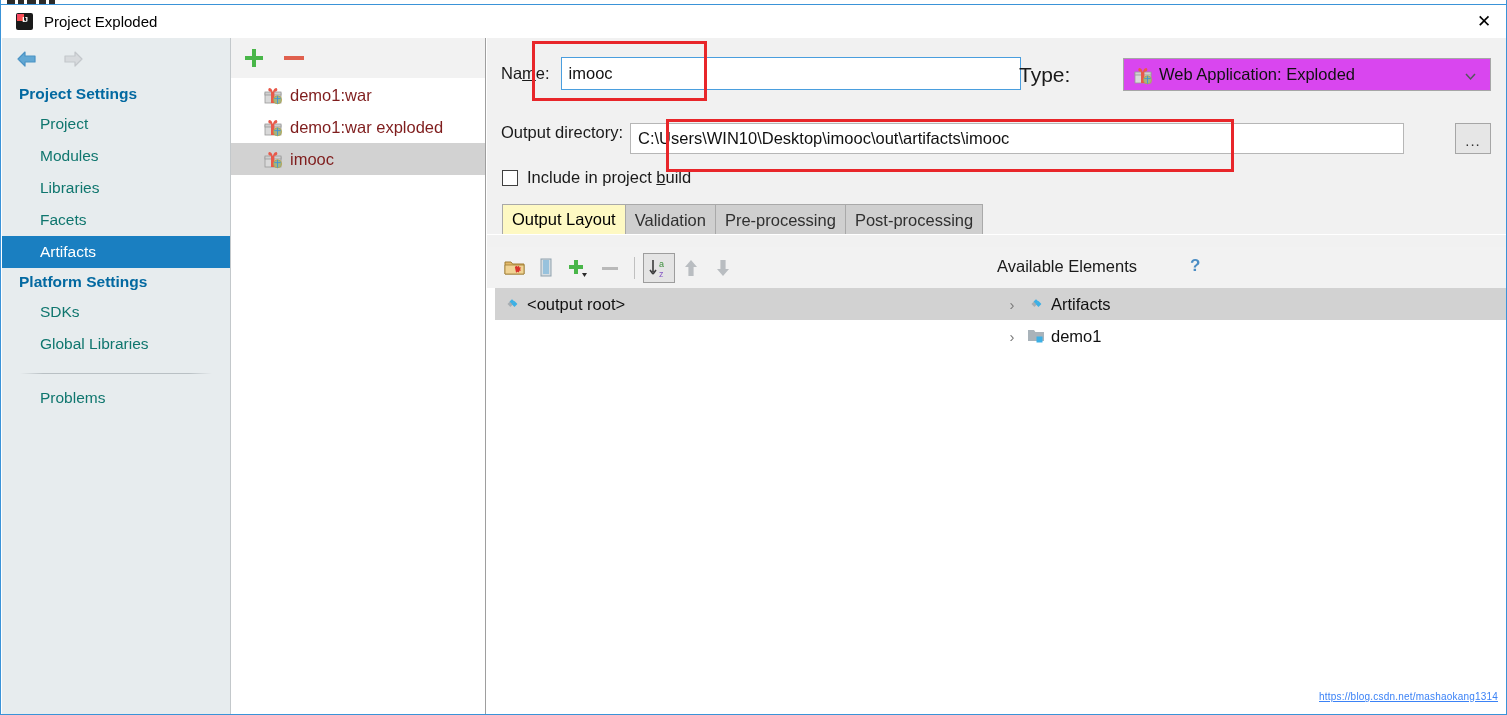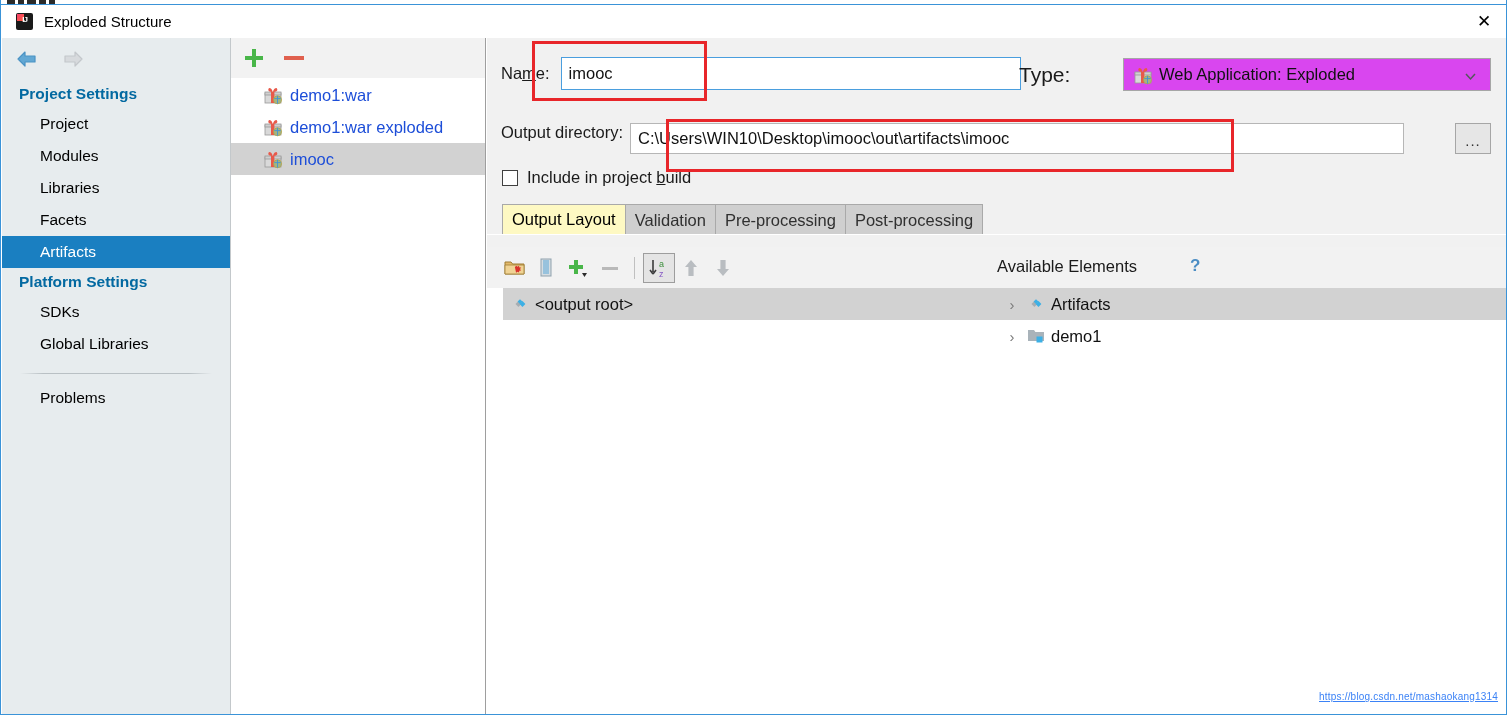--- a/index.html
+++ b/index.html
@@ -78,21 +78,21 @@
   }
   .nav-arrows {
     height: 42px; display: flex; align-items: center; padding-left: 12px; gap: 16px;
   }
   .arrow { width: 28px; height: 22px; }
   .sidebar-section {
     font-size: 15.5px; font-weight: bold; color: #0369a1;
     padding: 5px 0 5px 17px;
   }
   .sidebar-item {
-    font-size: 15.5px; color: #000000;
+    font-size: 15.5px; color: #0f766e;
     padding: 6px 0 6px 38px;
     line-height: 20px;
   }
   .sidebar-item.selected {
     background: #1a7fc1; color: #ffffff;
   }
   .sidebar-sep {
     margin: 13px 18px 0 18px; height: 1px;
     background: linear-gradient(to right, #e7ecee, #b9c0c4 12%, #b9c0c4 88%, #e7ecee);
   }
@@ -121,21 +121,21 @@
   .tb-minus {
     position: relative; width: 20px; height: 20px;
   }
   .tb-minus::before {
     content: ""; position: absolute; left: 0px; top: 8px;
     width: 20px; height: 4px; background: #e0604e;
   }
   .artifact-row {
     display: flex; align-items: center;
     height: 32px; padding-left: 32px;
-    font-size: 16.5px; color: #1d4ed8;
+    font-size: 16.5px; color: #7f1d1d;
   }
   .artifact-row.selected { background: #d2d2d2; }
   .gift-icon { width: 20px; height: 20px; margin-right: 7px; flex: none; }
 
   
   .detail {
     position: absolute; left: 486px; top: 38px;
     width: 1020px; height: 676px;
     background: #f1f1f1;
   }
@@ -254,21 +254,21 @@
     font-size: 17px; font-weight: bold; color: #4b8dc4;
   }
 
   
   .tree-wrap {
     position: absolute; left: 0px; top: 250px;
     width: 1020px; height: 426px;
     background: #ffffff;
   }
   .tree-left {
-    position: absolute; left: 16px; top: 0; width: 509px; height: 426px;
+    position: absolute; left: 8px; top: 0; width: 509px; height: 426px;
     background: #ffffff;
     border-right: 1px solid #9e9e9e;
   }
   .tree-right {
     position: absolute; left: 510px; top: 0; width: 510px; height: 426px;
     background: #ffffff;
   }
   .tree-row {
     display: flex; align-items: center; height: 32px;
     font-size: 16.5px; color: #111111;
@@ -312,21 +312,21 @@
     <div class="chunk" style="left:6px;  width:8px;"></div>
     <div class="chunk" style="left:17px; width:6px;"></div>
     <div class="chunk" style="left:26px; width:9px;"></div>
     <div class="chunk" style="left:38px; width:7px;"></div>
     <div class="chunk" style="left:48px; width:6px;"></div>
     <div class="edge-line"></div>
   </div>
 
   <div class="titlebar">
     <div class="ij-logo"></div>
-    <div class="title-text">Exploded Structure</div>
+    <div class="title-text">Project Exploded</div>
     <div class="close-btn">✕</div>
   </div>
 
   <div class="sidebar">
 
     <div class="nav-arrows">
       <span class="arrow">
         <svg width="28" height="22" viewBox="0 0 28 22">
           <path d="M11 4 L4 11 L11 18 L11 14 L21 14 L21 8 L11 8 Z" fill="#63a8d4" stroke="#4b93c4" stroke-width="1.2" stroke-linejoin="round"></path>
         </svg>

